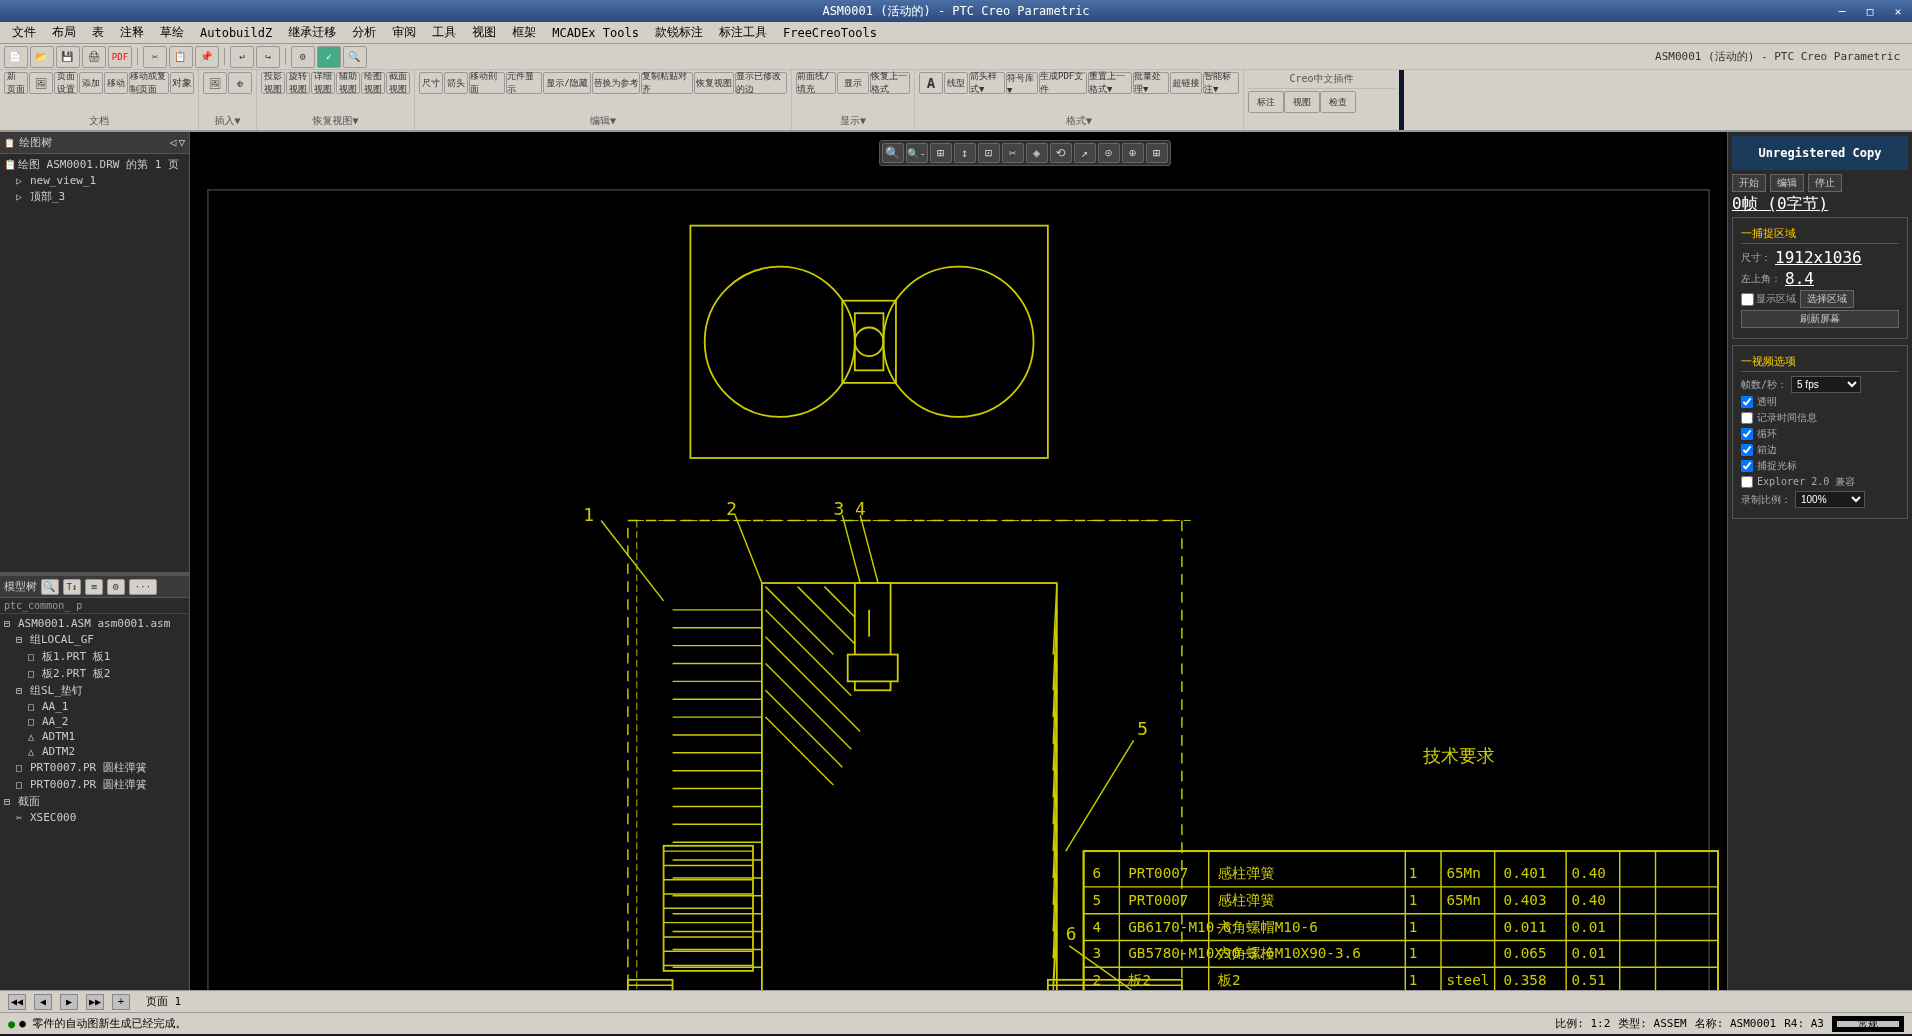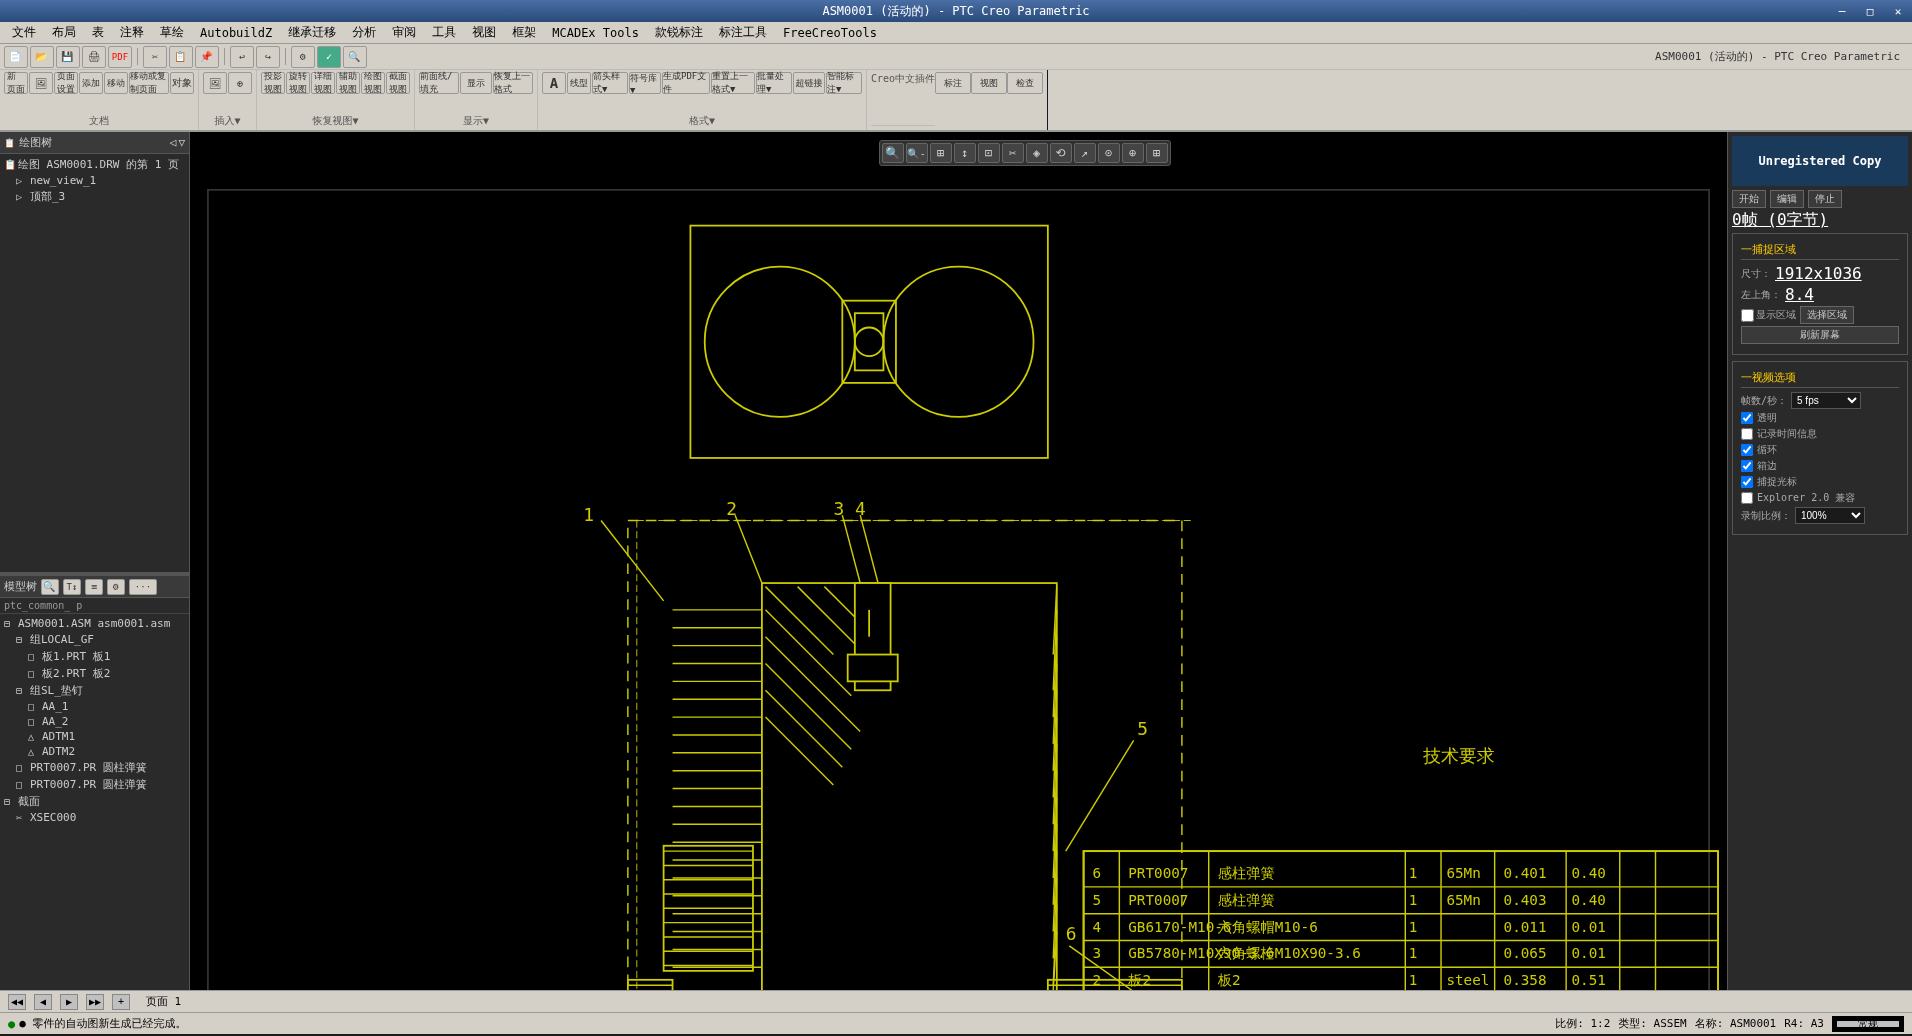--- a/index.html
+++ b/index.html
@@ -110,23 +110,23 @@
       justify-content: center;
       cursor: pointer;
       font-size: 10px;
       color: #333;
     }
     .separator { width: 1px; background: #999; margin: 2px 3px; align-self: stretch; }
 
     
     #creo-plugin-section {
       display: flex;
-      flex-direction: row;
+      flex-direction: column;
       padding: 2px 4px;
-      border-right: 1px solid #0f172a;
+      border-right: 5px solid #0f172a;
       min-width: 160px;
       position: relative;
     }
     .creo-plugin-label {
       font-size: 10px;
       color: #555;
       text-align: center;
       border-bottom: 1px solid #bbb;
       padding-bottom: 2px;
       margin-bottom: 2px;
@@ -256,21 +256,21 @@
       overflow-y: auto;
       padding: 4px;
       font-size: 11px;
       color: #ccc;
     }
     .right-panel-title {
       font-size: 12px;
       color: #fff;
       font-weight: bold;
       text-align: center;
-      padding: 18px;
+      padding: 10px;
       background: #1a3a5c;
       margin-bottom: 4px;
     }
     .right-section {
       border: 1px solid #555;
       margin-bottom: 6px;
       padding: 8px;
     }
     .right-section-title {
       font-size: 11px;
@@ -439,20 +439,34 @@
         <div class="tb-btn" style="font-size:9px;">投影<br>视图</div>
         <div class="tb-btn" style="font-size:9px;">旋转<br>视图</div>
         <div class="tb-btn" style="font-size:9px;">详细<br>视图</div>
         <div class="tb-btn" style="font-size:9px;">辅助<br>视图</div>
         <div class="tb-btn" style="font-size:9px;">绘图<br>视图</div>
         <div class="tb-btn" style="font-size:9px;">截面<br>视图</div>
       </div>
       <span class="toolbar-section-label">恢复视图▼</span>
     </div>
 
+    <div class="toolbar-section">
+      <div class="toolbar-buttons">
+        <div class="tb-btn" style="font-size:9px;">尺寸</div>
+        <div class="tb-btn" style="font-size:9px;">箭头</div>
+        <div class="tb-btn" style="font-size:9px;width:36px;">移动剖面</div>
+        <div class="tb-btn" style="font-size:9px;width:36px;">元件显示</div>
+        <div class="tb-btn" style="font-size:9px;width:48px;">显示/隐藏</div>
+        <div class="tb-btn" style="font-size:9px;width:48px;">替换为参考</div>
+        <div class="tb-btn" style="font-size:9px;width:52px;">复制粘贴对齐</div>
+        <div class="tb-btn" style="font-size:9px;width:40px;">恢复视图</div>
+        <div class="tb-btn" style="font-size:9px;width:52px;">显示已修改的边</div>
+      </div>
+      <span class="toolbar-section-label">编辑▼</span>
+    </div>
 
     <div class="toolbar-section">
       <div class="toolbar-buttons">
         <div class="tb-btn" style="font-size:9px;width:40px;">前面线/填充</div>
         <div class="tb-btn" style="font-size:9px;width:32px;">显示</div>
         <div class="tb-btn" style="font-size:9px;width:40px;">恢复上一格式</div>
       </div>
       <span class="toolbar-section-label">显示▼</span>
     </div>
 

